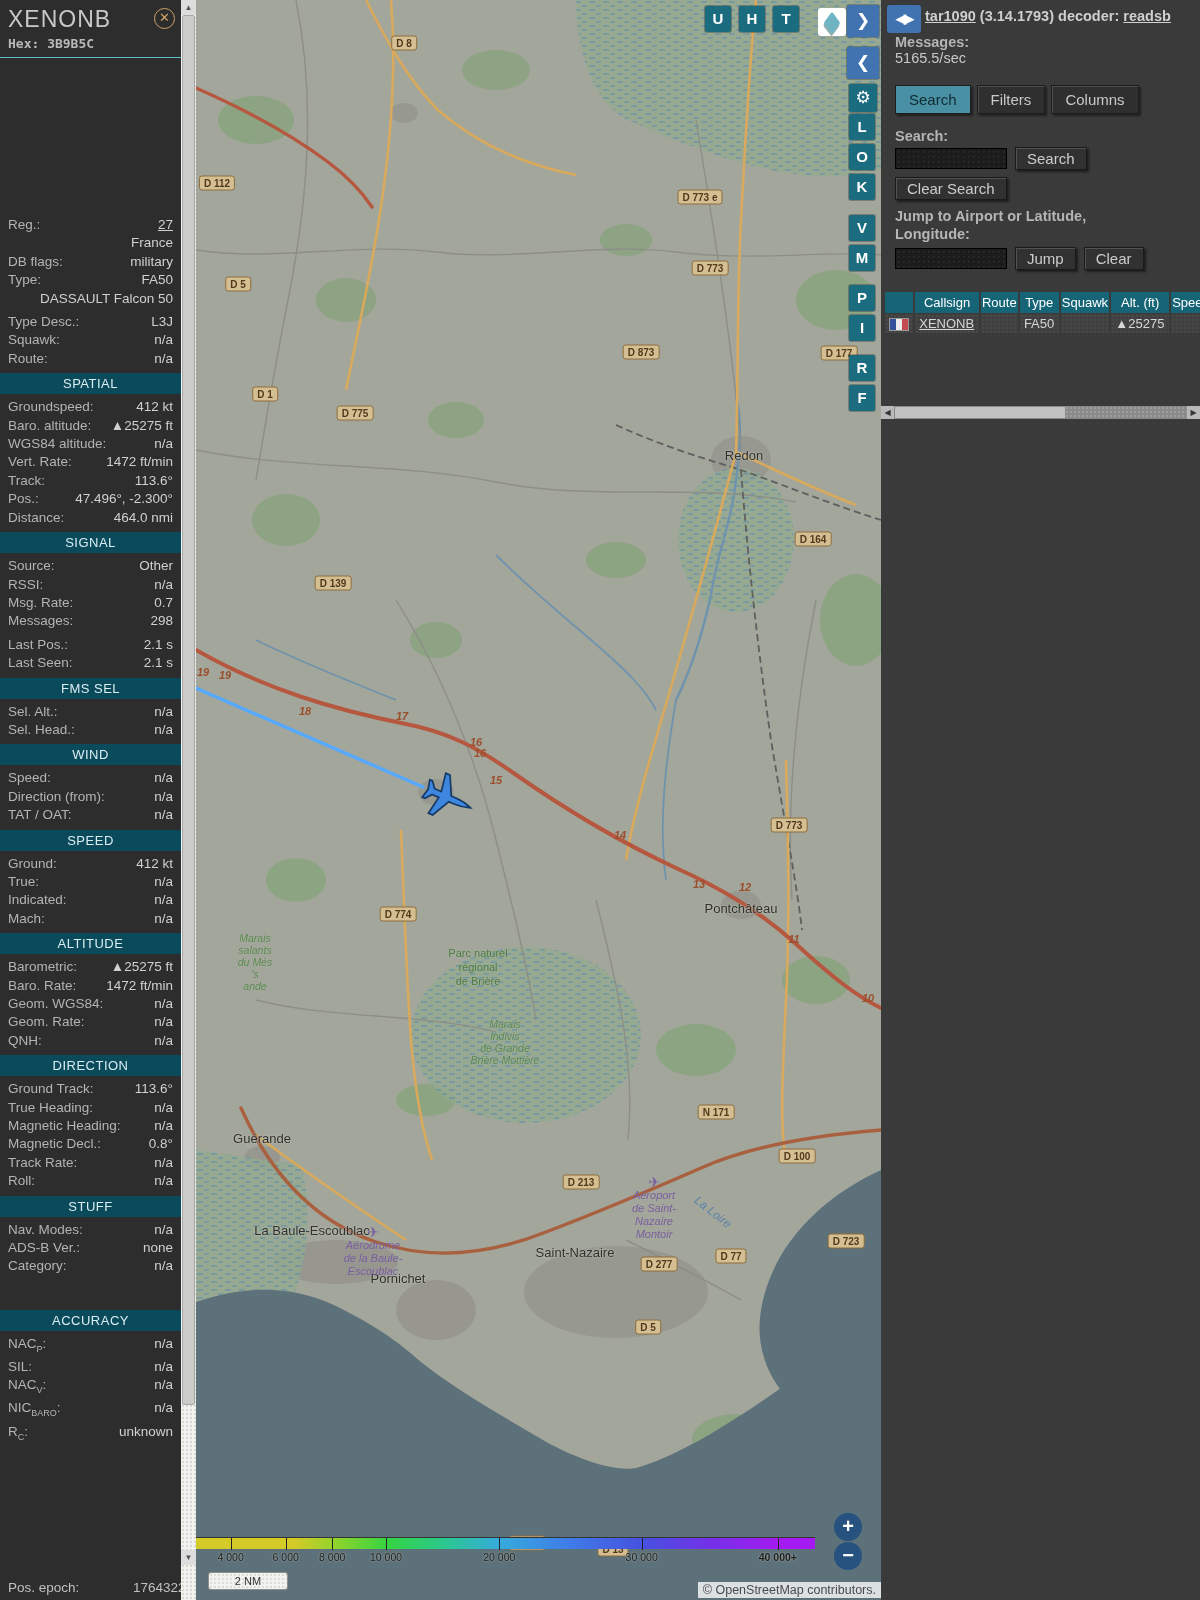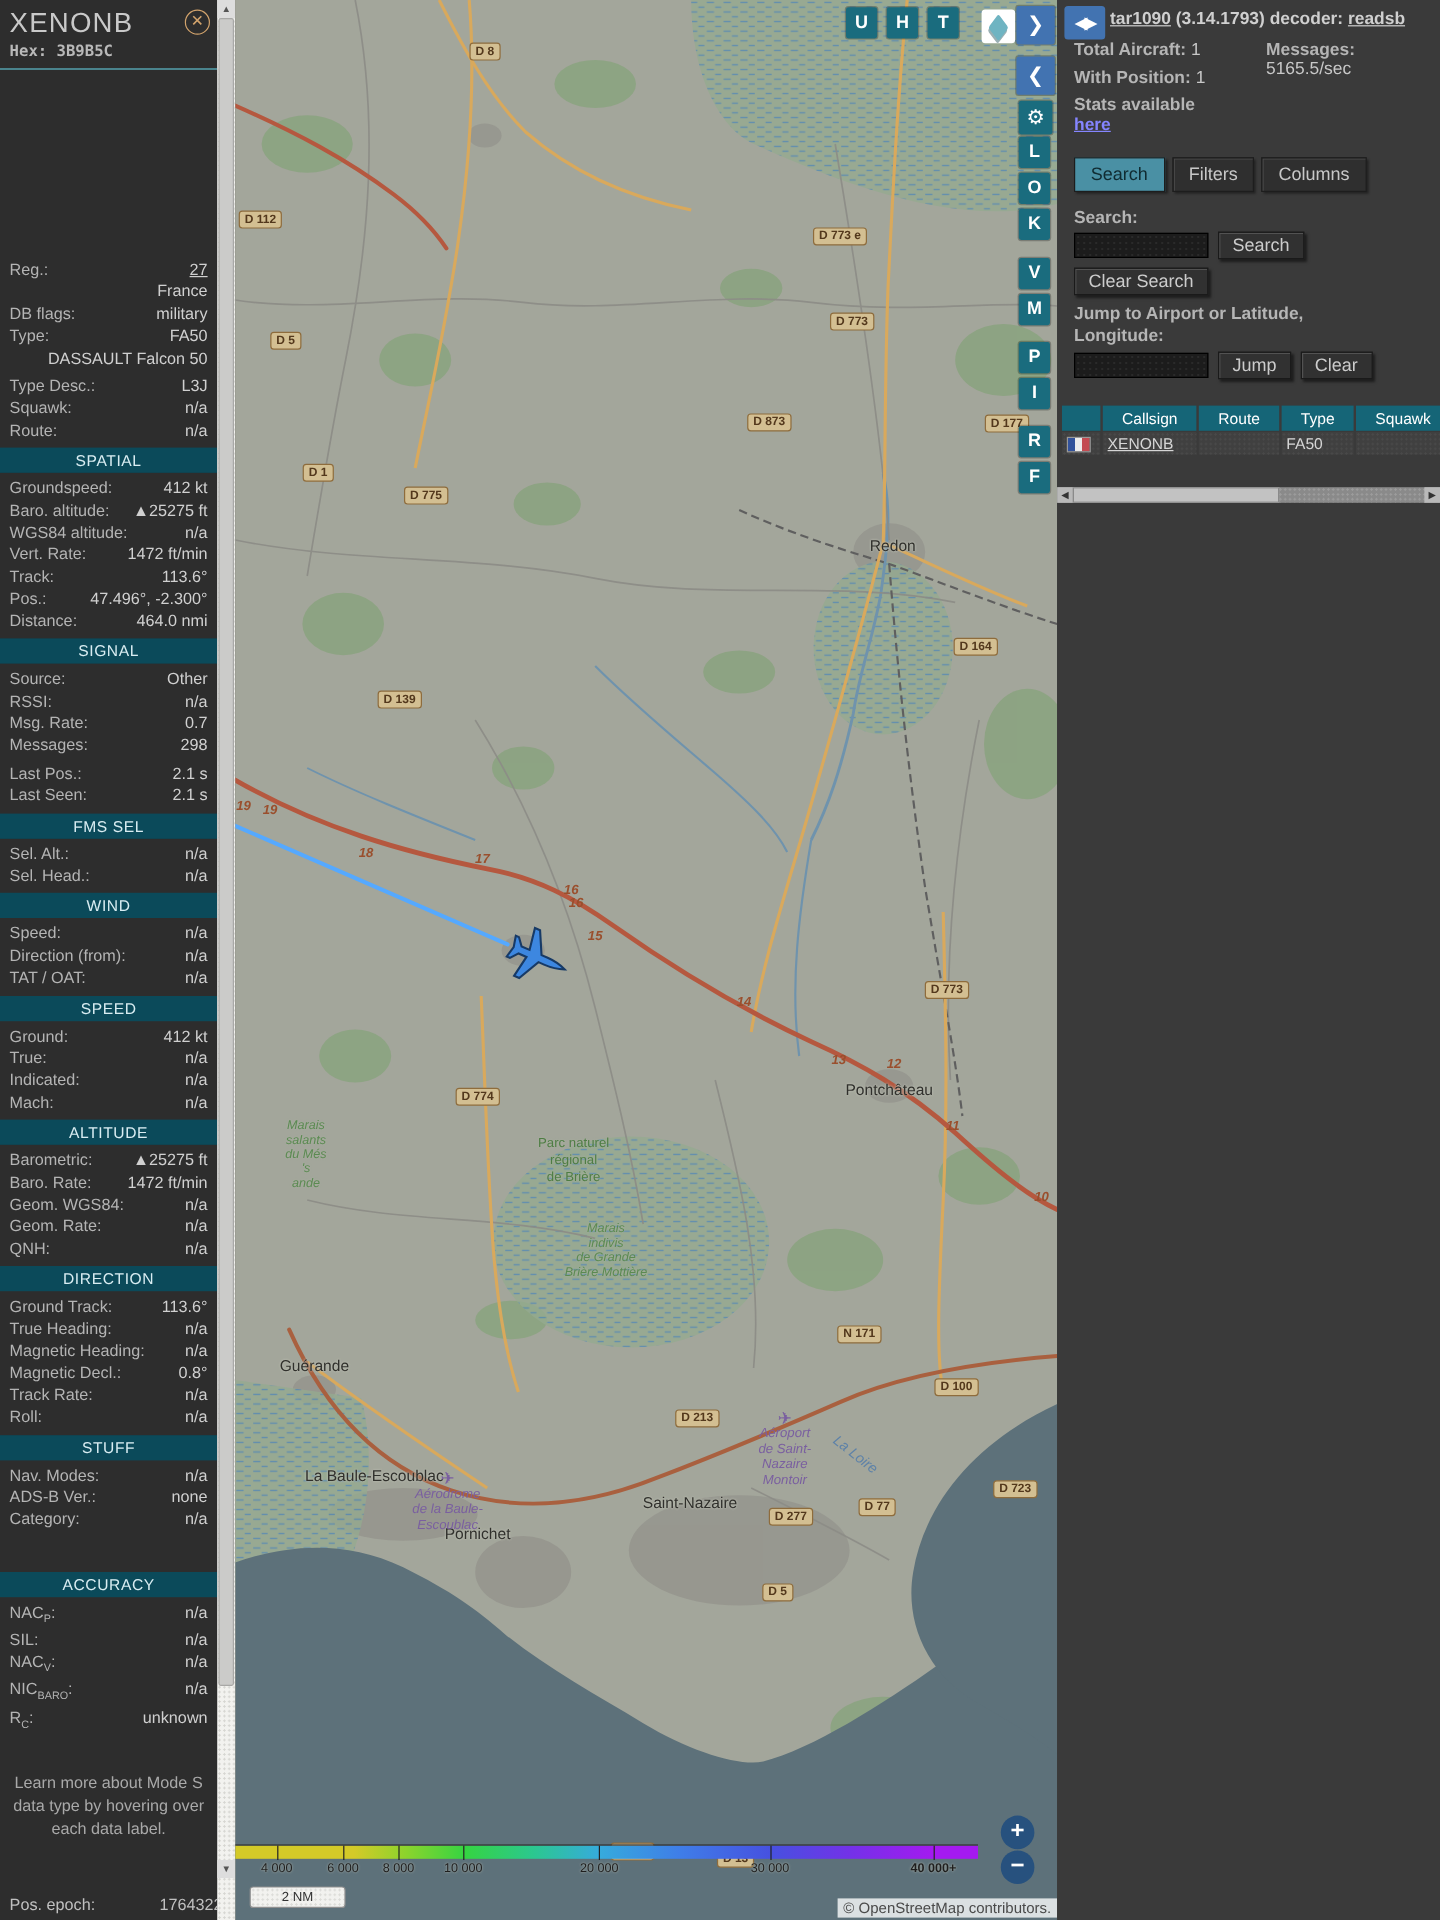--- a/index.html
+++ b/index.html
@@ -118,21 +118,21 @@
   .srow { display:flex; gap:8px; align-items:center; margin-bottom:7px; }
   .tinput { width:112px; height:21px; background:#1c1c1c; border:1px solid #000;
     background-image:radial-gradient(#2a2a2a 1px, transparent 1px); background-size:5px 5px; }
   .pbtn { background:#313131; color:#cccccc; font-size:15px; padding:2px 11px;
     border:1px solid #1a1a1a; box-shadow:inset 1px 1px 0 #525252,2px 2px 2px rgba(0,0,0,.5);
     cursor:pointer; font-family:"Liberation Sans",sans-serif; }
   .jump-lbl { font-weight:bold; color:#b5b5b5; line-height:18px; margin:2px 0 4px 0; }
 
   .ac-table { margin:14px 0 0 2px; width:330px; border-collapse:separate;
     border-spacing:2px 1px; font-size:13px; }
-  .ac-table th { background:#156577; color:#fff; font-weight:normal; padding:3px 16px;
+  .ac-table th { background:#156577; color:#fff; font-weight:normal; padding:3px 1px;
     white-space:nowrap; }
   .ac-table td { background:#404040; color:#d6d6d6; padding:2px 4px; white-space:nowrap;
     background-image:radial-gradient(#494949 1px, transparent 1px); background-size:4px 4px;}
   .ac-table .cs { text-decoration:underline; }
   .flag { display:inline-block; width:20px; height:13px; border:1px solid #999;
     background:linear-gradient(90deg,#32529b 33%,#ececec 33%,#ececec 66%,#c34b52 66%);
     vertical-align:middle; }
   .tblwrap { width:319px; overflow:hidden; }
 
   .chips { padding:8px 0 0 8px; width:319px; }
@@ -388,21 +388,20 @@
           <div class="sb-row">
             <span class="lbl">NIC<sub>BARO</sub>:</span>
             <span class="val">n/a</span>
           </div>
           <div class="sb-row">
             <span class="lbl">R<sub>C</sub>:</span>
             <span class="val">unknown</span>
           </div>
         </div>
       </div>
-    <div class="sb-learn">Learn more about Mode S data type by hovering over each data label.</div>
     <div class="sb-epoch">
       <span class="lbl">Pos. epoch:</span>
       <span class="val">1764322301</span>
     </div>
   </div>
 
   <div class="v-scroll">
     <div class="up">▲</div>
     <div class="v-thumb"></div>
     <div class="down">▼</div>
@@ -613,26 +612,20 @@
     <div class="attrib"><span>© </span><u>OpenStreetMap</u><span> contributors.</span></div>
   </div>
 
   <div class="panel">
     <div class="p-title">
       <span class="lnk">tar1090</span><span> (3.14.1793) </span><span>decoder: </span><span class="lnk">readsb</span>
       <div class="nav-toggle">◀▶</div>
     </div>
 
     <div class="p-stats">
-      <div class="col1">
-        <div class="line"><b>Total Aircraft:</b> <span>1</span></div>
-        <div class="line"><b>With Position:</b> <span>1</span></div>
-        <div class="line"><b>Stats available</b><br>
-          <a class="here">here</a></div>
-      </div>
       <div class="col2">
         <div class="line"><b>Messages:</b><br><span>5165.5/sec</span></div>
       </div>
     </div>
 
     <div class="tabs" id="panel-tabs">
         <div class="tab active">Search</div>
         <div class="tab">Filters</div>
         <div class="tab">Columns</div>
       </div>

